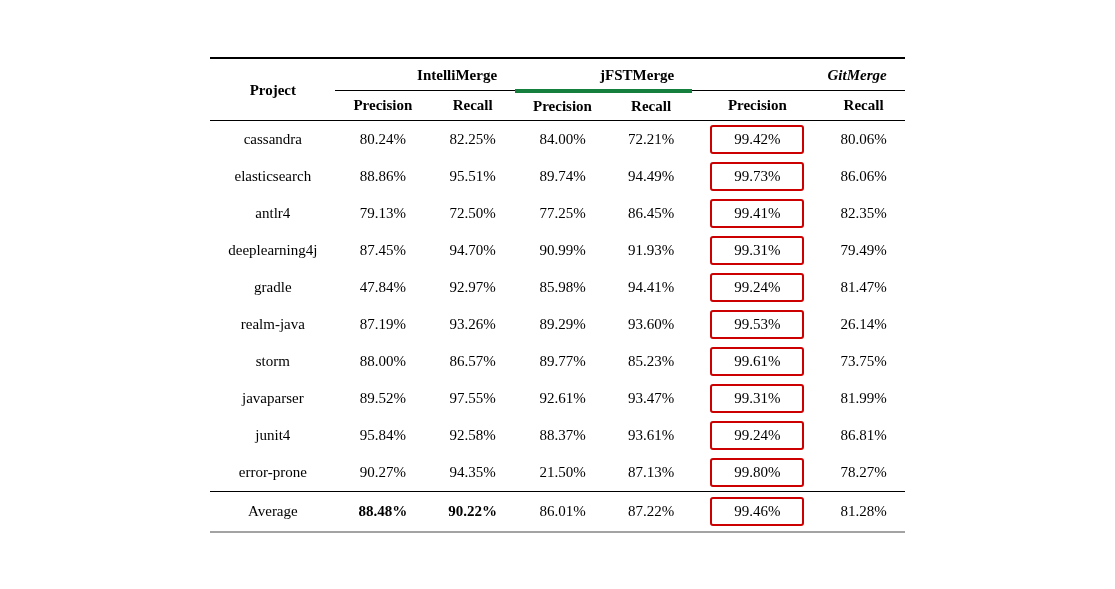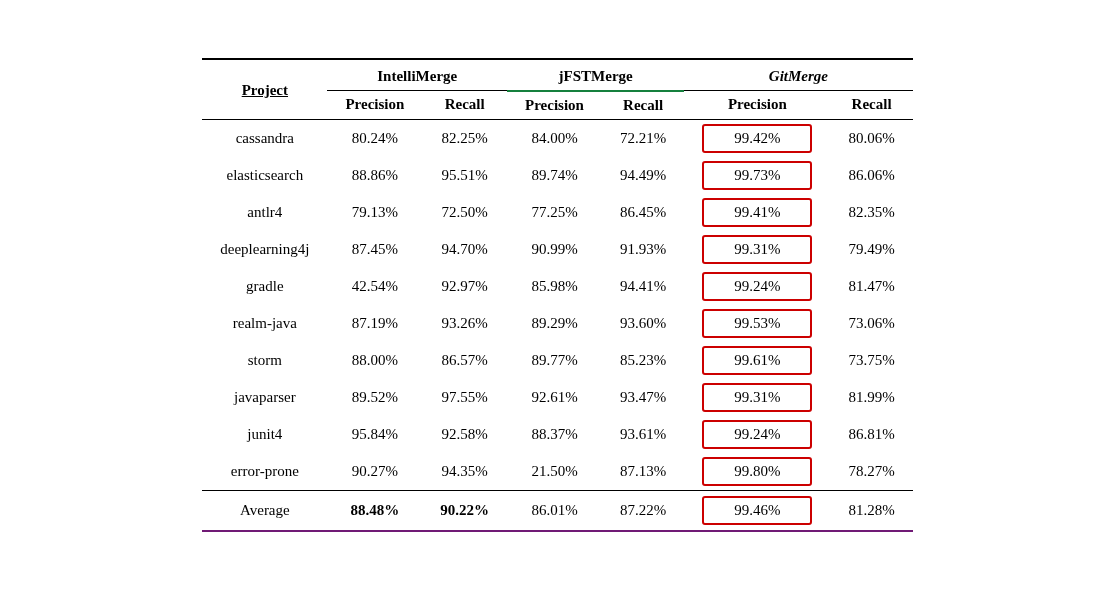--- a/index.html
+++ b/index.html
@@ -45,34 +45,35 @@
     }
 
     
     .avg-row td {
       border-top: 1.5px solid #000;
       padding-top: 5px;
     }
 
     
     .last-row td {
-      border-bottom: 2px solid #701a75;
+      border-bottom: 2px solid #a3a3a3;
     }
 
     
     .first-header-row th {
       border-top: 2px solid #000;
       padding-top: 8px;
+      text-align: right;
     }
 
     
     .highlight-box {
       border: 2px solid #cc0000;
       border-radius: 3px;
-      padding: 4px 30px;
+      padding: 4px 22px;
       display: inline-block;
     }
 
     
     th.project-header {
       text-align: center;
       vertical-align: middle;
     }
 
     
@@ -81,23 +82,23 @@
     }
   </style>
 </head>
 <body>
 
 <div class="table-container">
   <table>
     <thead>
 
       <tr class="first-header-row">
-        <th class="project-header" rowspan="2" style="vertical-align:middle; border-bottom:1.5px solid #000;text-decoration:underline;">Project</th>
+        <th class="project-header" rowspan="2" style="vertical-align:middle; border-bottom:1.5px solid #000;">Project</th>
         <th colspan="2" class="header-underline" style="border-bottom:1px solid #000;">IntelliMerge</th>
-        <th colspan="2" class="header-underline" style="border-bottom:2px solid #15803d;">jFSTMerge</th>
+        <th colspan="2" class="header-underline" style="border-bottom:4px solid #15803d;">jFSTMerge</th>
         <th colspan="2" class="header-underline" style="border-bottom:1px solid #000;font-style:italic;">GitMerge</th>
       </tr>
 
       <tr>
         <th style="border-bottom:1.5px solid #000;">Precision</th>
         <th style="border-bottom:1.5px solid #000;">Recall</th>
         <th style="border-bottom:1.5px solid #000;">Precision</th>
         <th style="border-bottom:1.5px solid #000;">Recall</th>
         <th style="border-bottom:1.5px solid #000;">Precision</th>
         <th style="border-bottom:1.5px solid #000;">Recall</th>
@@ -136,35 +137,35 @@
     <td class="project-col">deeplearning4j</td>
     <td>87.45%</td>
     <td>94.70%</td>
     <td>90.99%</td>
     <td>91.93%</td>
     <td><span class="highlight-box">99.31%</span></td>
     <td>79.49%</td>
   </tr>
         <tr class="data-row">
     <td class="project-col">gradle</td>
-    <td>42.54%</td>
+    <td>47.84%</td>
     <td>92.97%</td>
     <td>85.98%</td>
     <td>94.41%</td>
     <td><span class="highlight-box">99.24%</span></td>
     <td>81.47%</td>
   </tr>
         <tr class="data-row">
     <td class="project-col">realm-java</td>
     <td>87.19%</td>
     <td>93.26%</td>
     <td>89.29%</td>
     <td>93.60%</td>
     <td><span class="highlight-box">99.53%</span></td>
-    <td>73.06%</td>
+    <td>26.14%</td>
   </tr>
         <tr class="data-row">
     <td class="project-col">storm</td>
     <td>88.00%</td>
     <td>86.57%</td>
     <td>89.77%</td>
     <td>85.23%</td>
     <td><span class="highlight-box">99.61%</span></td>
     <td>73.75%</td>
   </tr>

